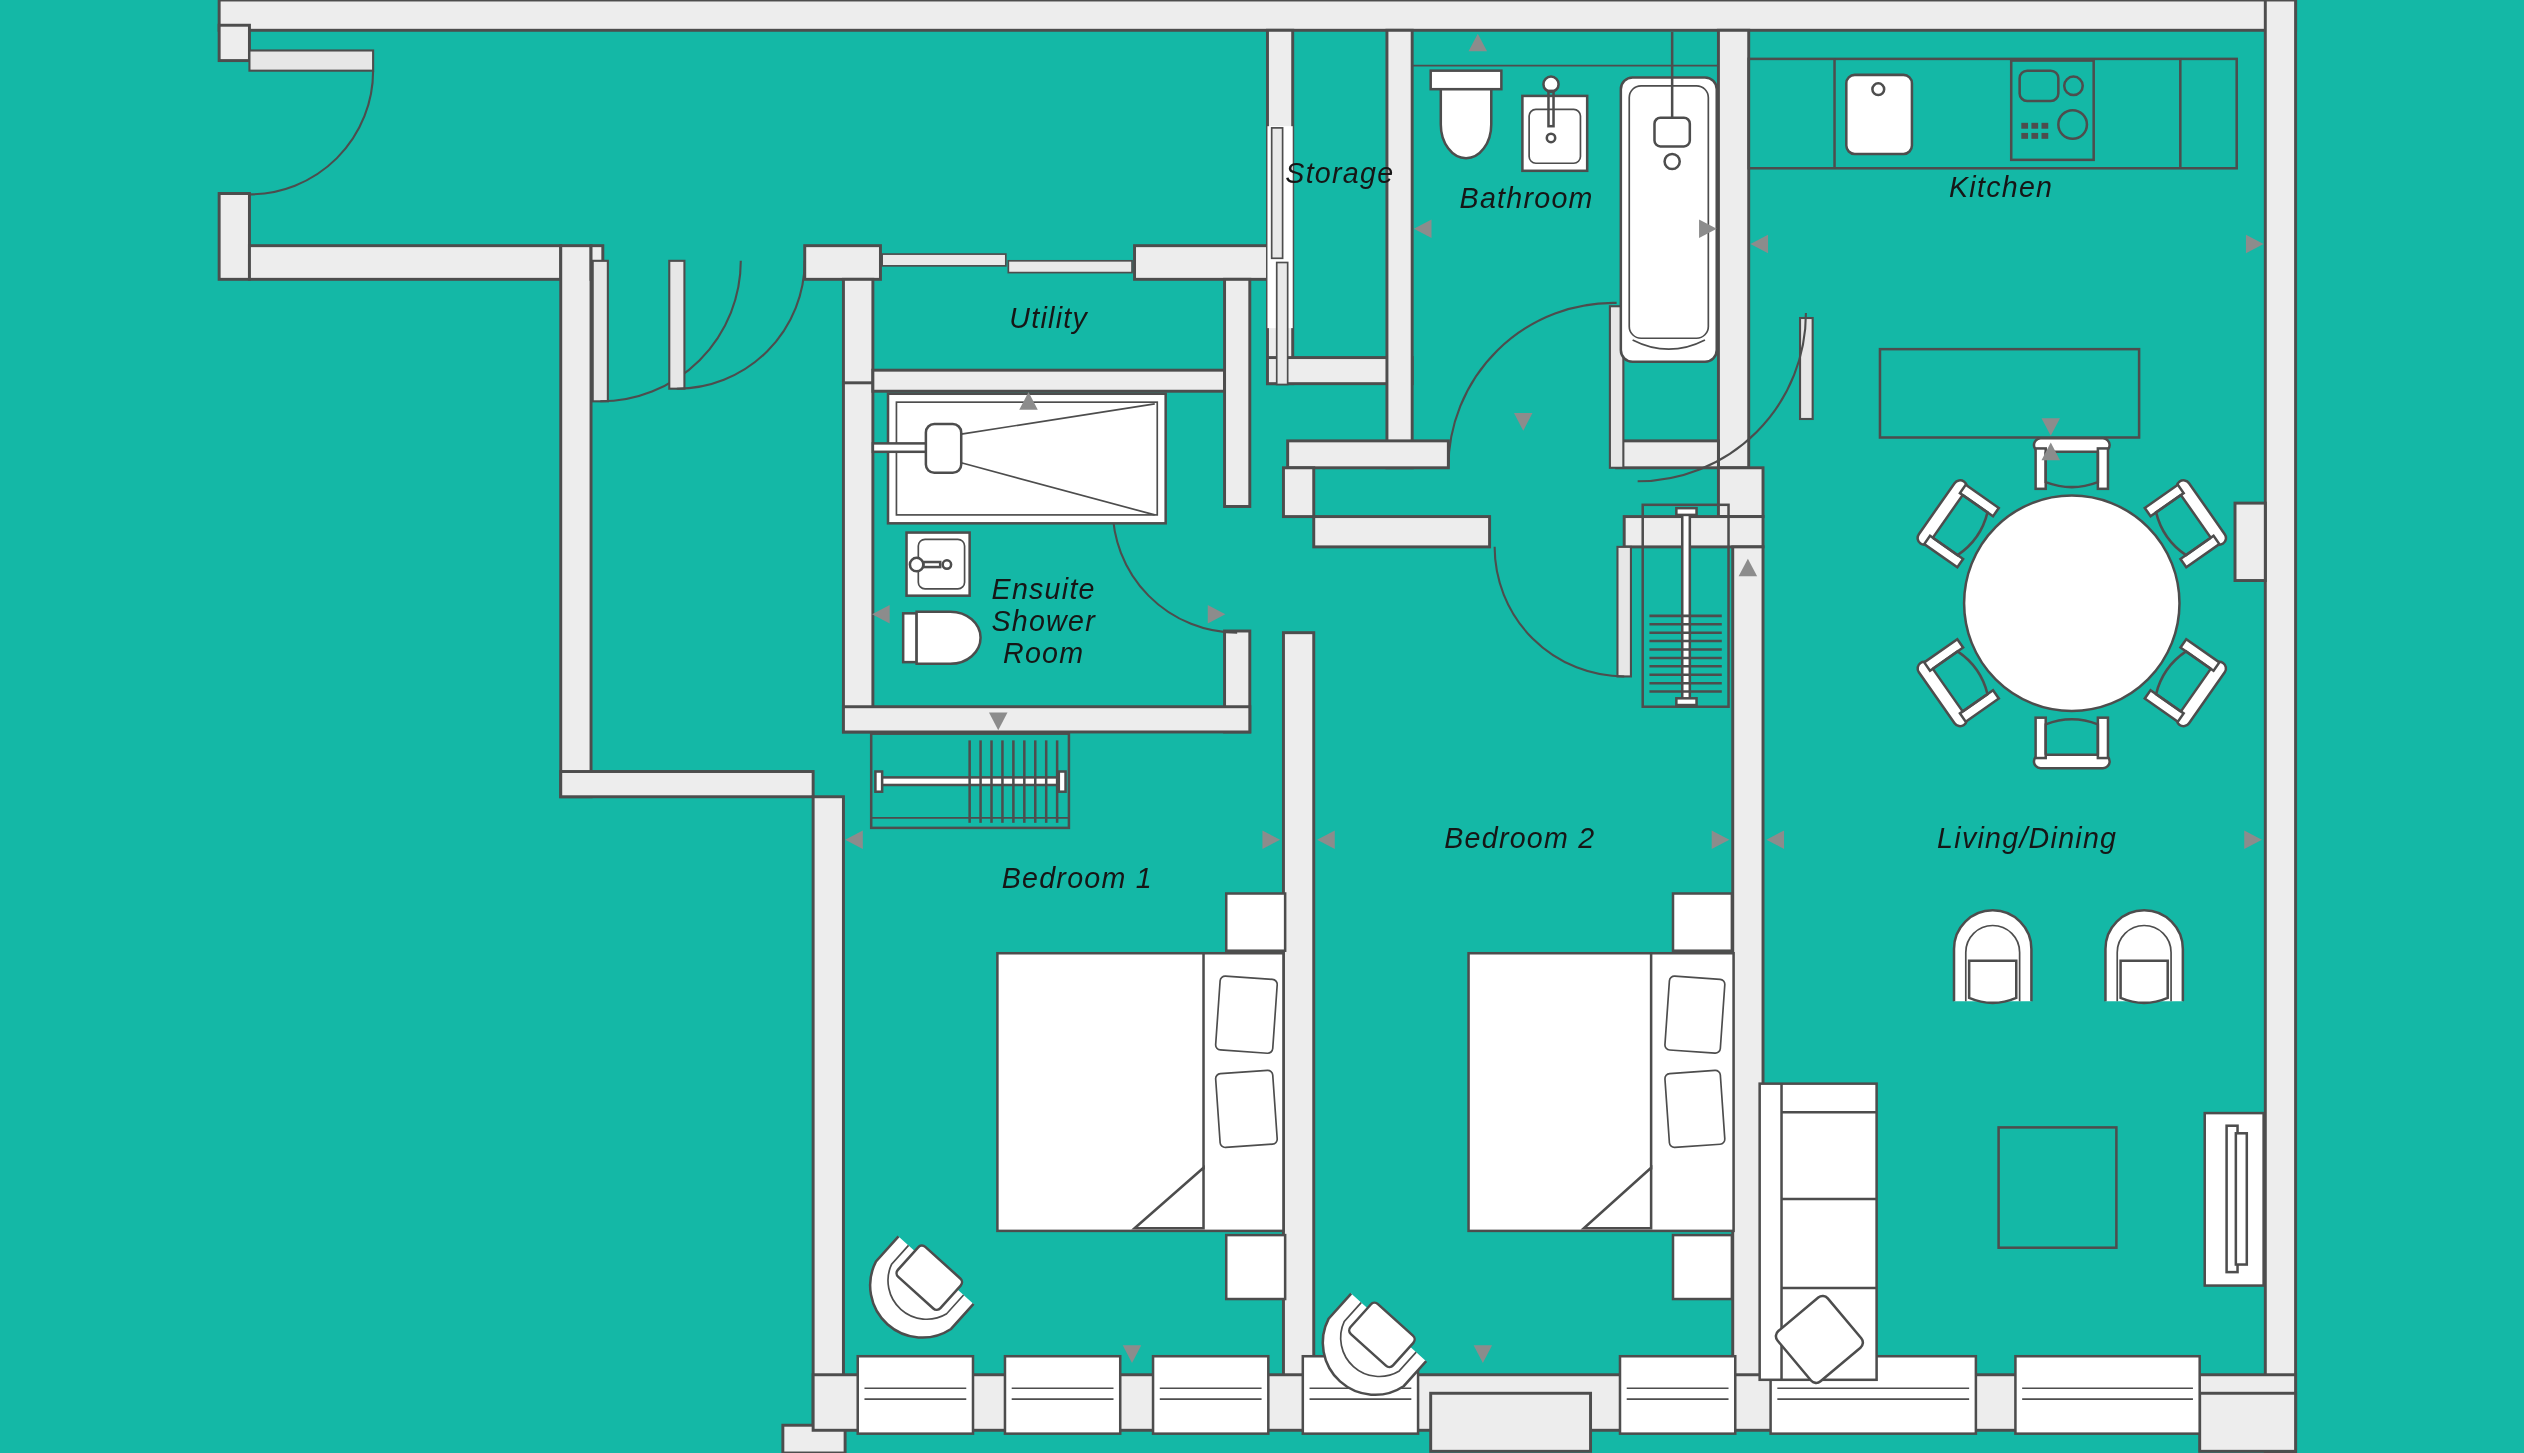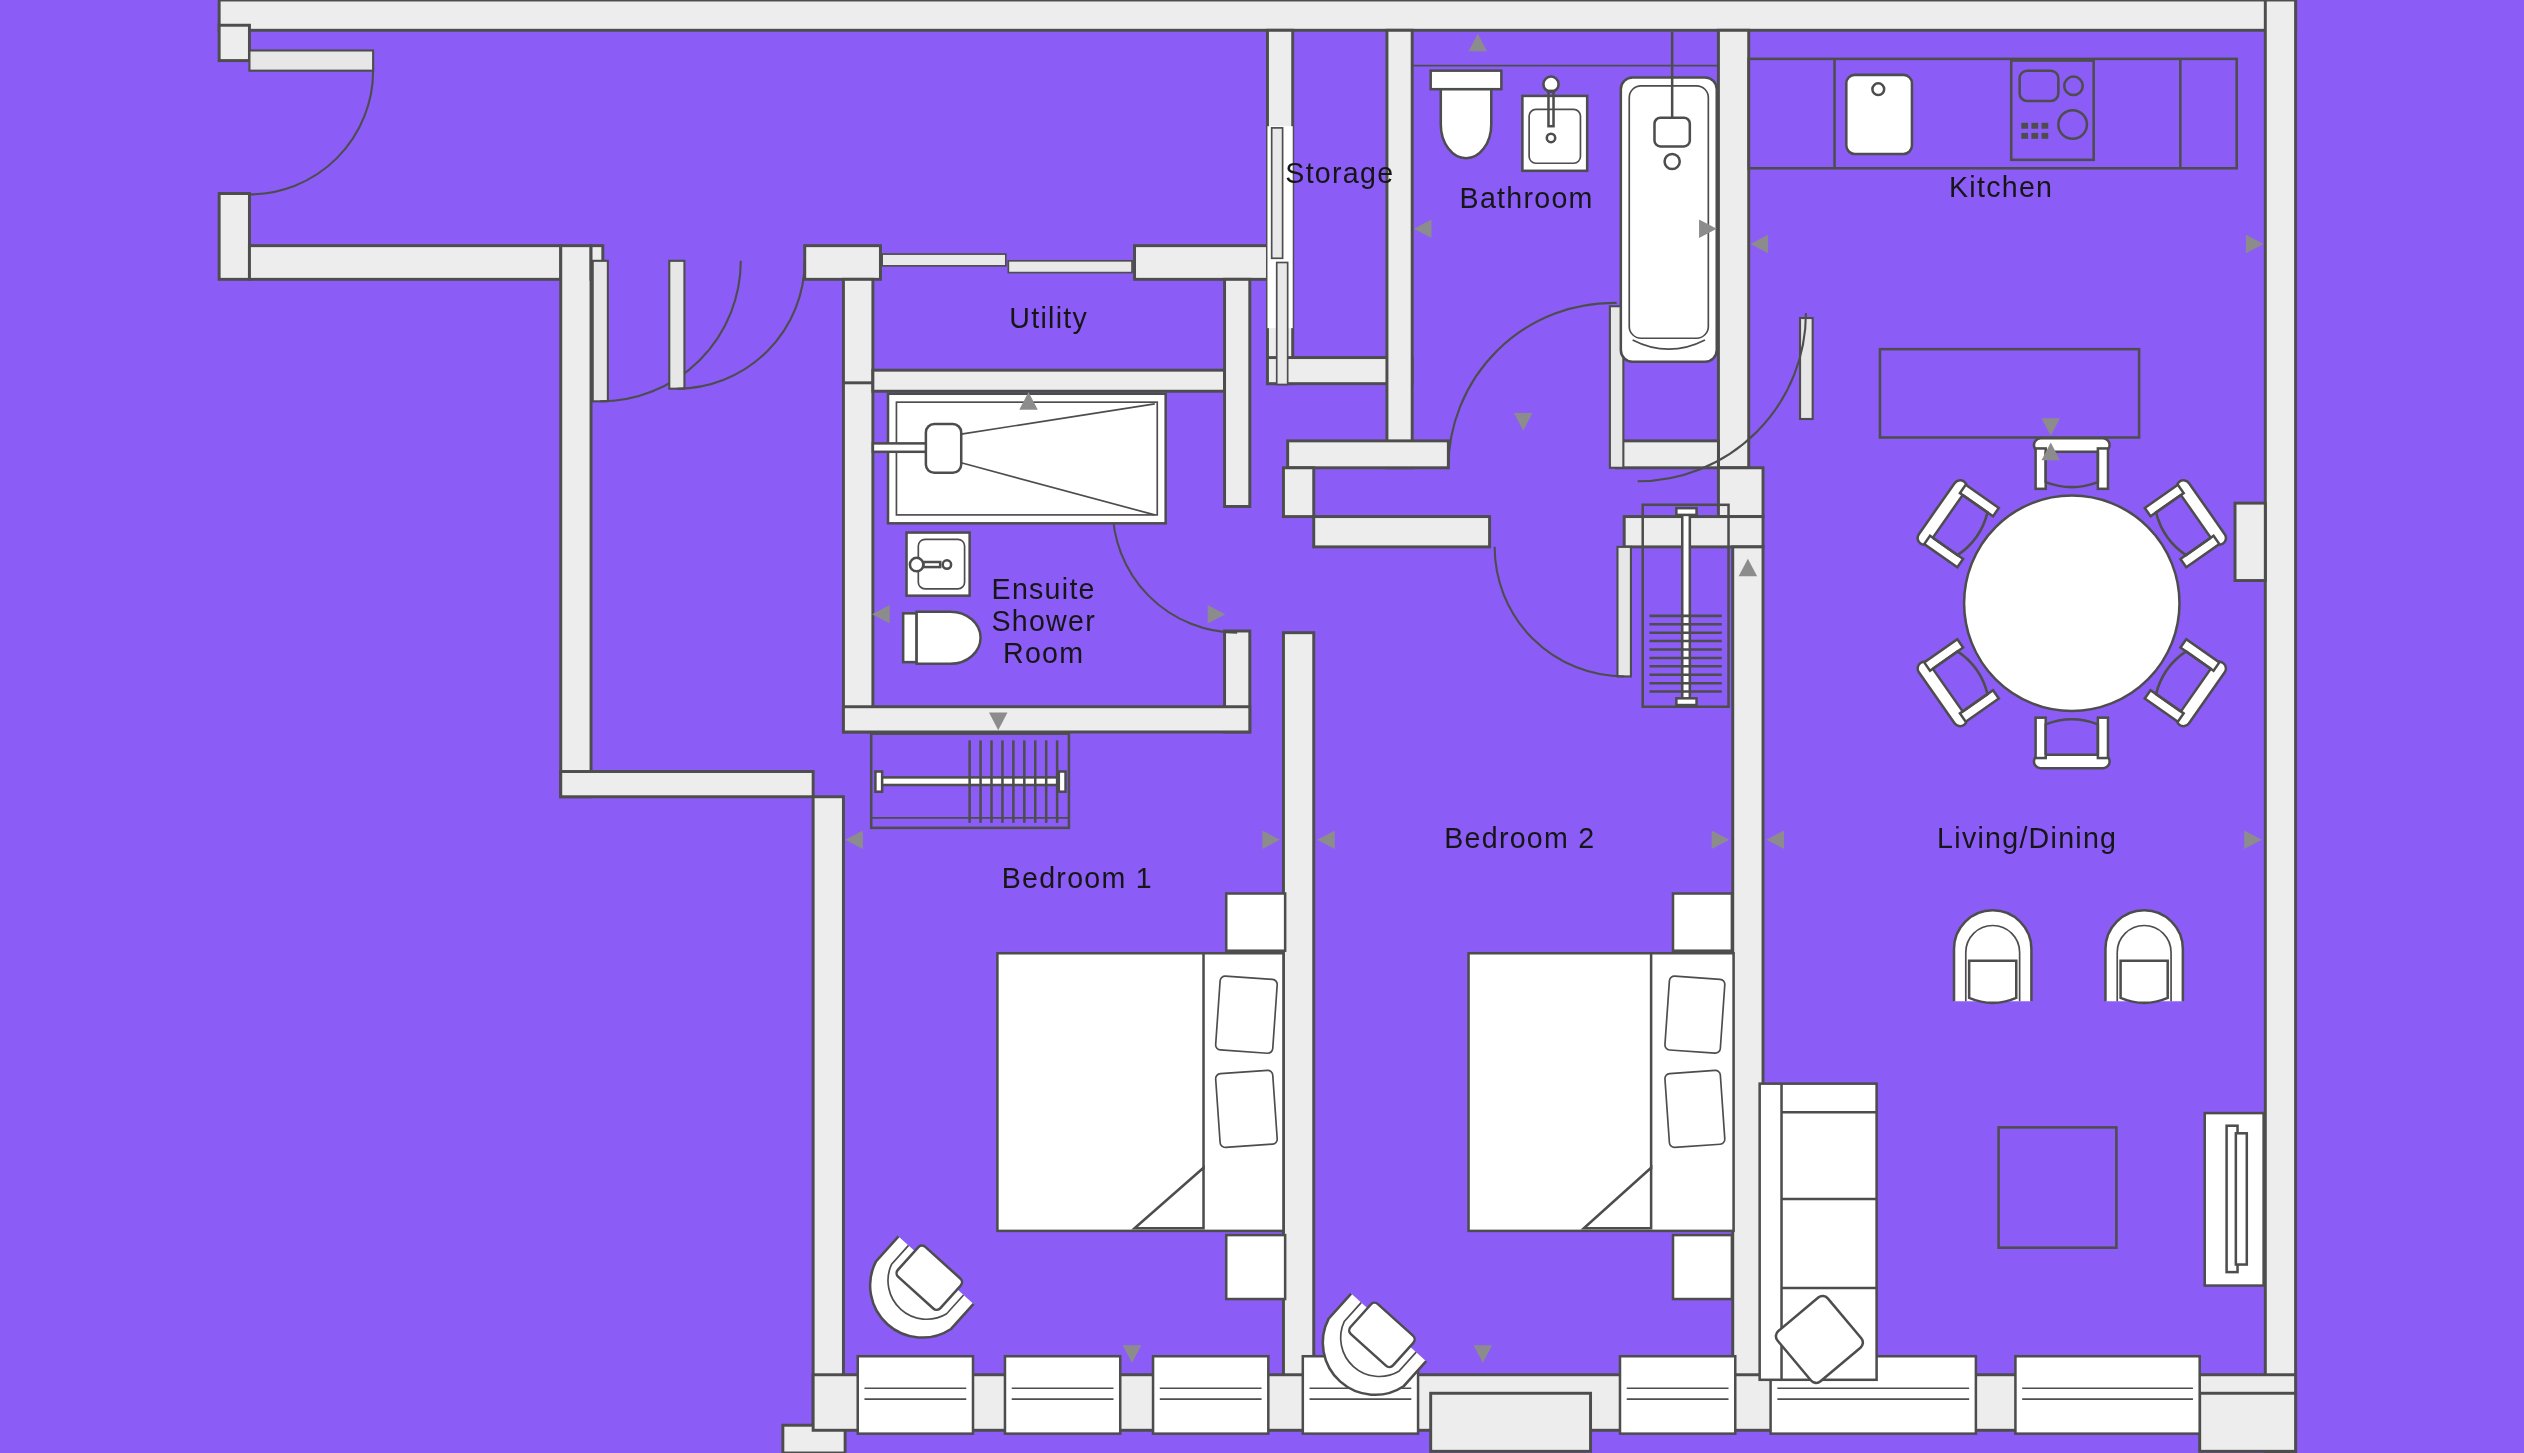--- a/index.html
+++ b/index.html
@@ -1,16 +1,16 @@
 <!DOCTYPE html>
 <html style="font-size:13.5px"><head>
 <meta charset="utf-8">
 <style>
   html,body{margin:0;padding:0;background:#ffffff;width:100%;height:100%;}
-  .plan-wrap{width:100%;height:100vh;overflow:hidden;background:#8b5cf6;}
+  .plan-wrap{width:100%;height:100vh;overflow:hidden;background:#14b8a6;font-style:italic;}
   svg{display:block;width:100%;height:100%;}
   .wall      {fill:#ededed;stroke:#4d4d4d;stroke-width:3.5;}
   .leaf      {fill:#e7e7e7;stroke:#4d4d4d;stroke-width:2.5;}
   .panel     {fill:#e9e9e9;stroke:#4d4d4d;stroke-width:2;}
   .fix       {fill:#ffffff;stroke:#4d4d4d;stroke-width:3;}
   .fix2      {fill:none;stroke:#4d4d4d;stroke-width:3;}
   .fixthin   {fill:none;stroke:#4d4d4d;stroke-width:2;}
   .arc       {fill:none;stroke:#4d4d4d;stroke-width:2.5;}
   .win       {fill:#ffffff;stroke:#4d4d4d;stroke-width:3;}
   .marker    {fill:#8c8c8c;stroke:none;}

